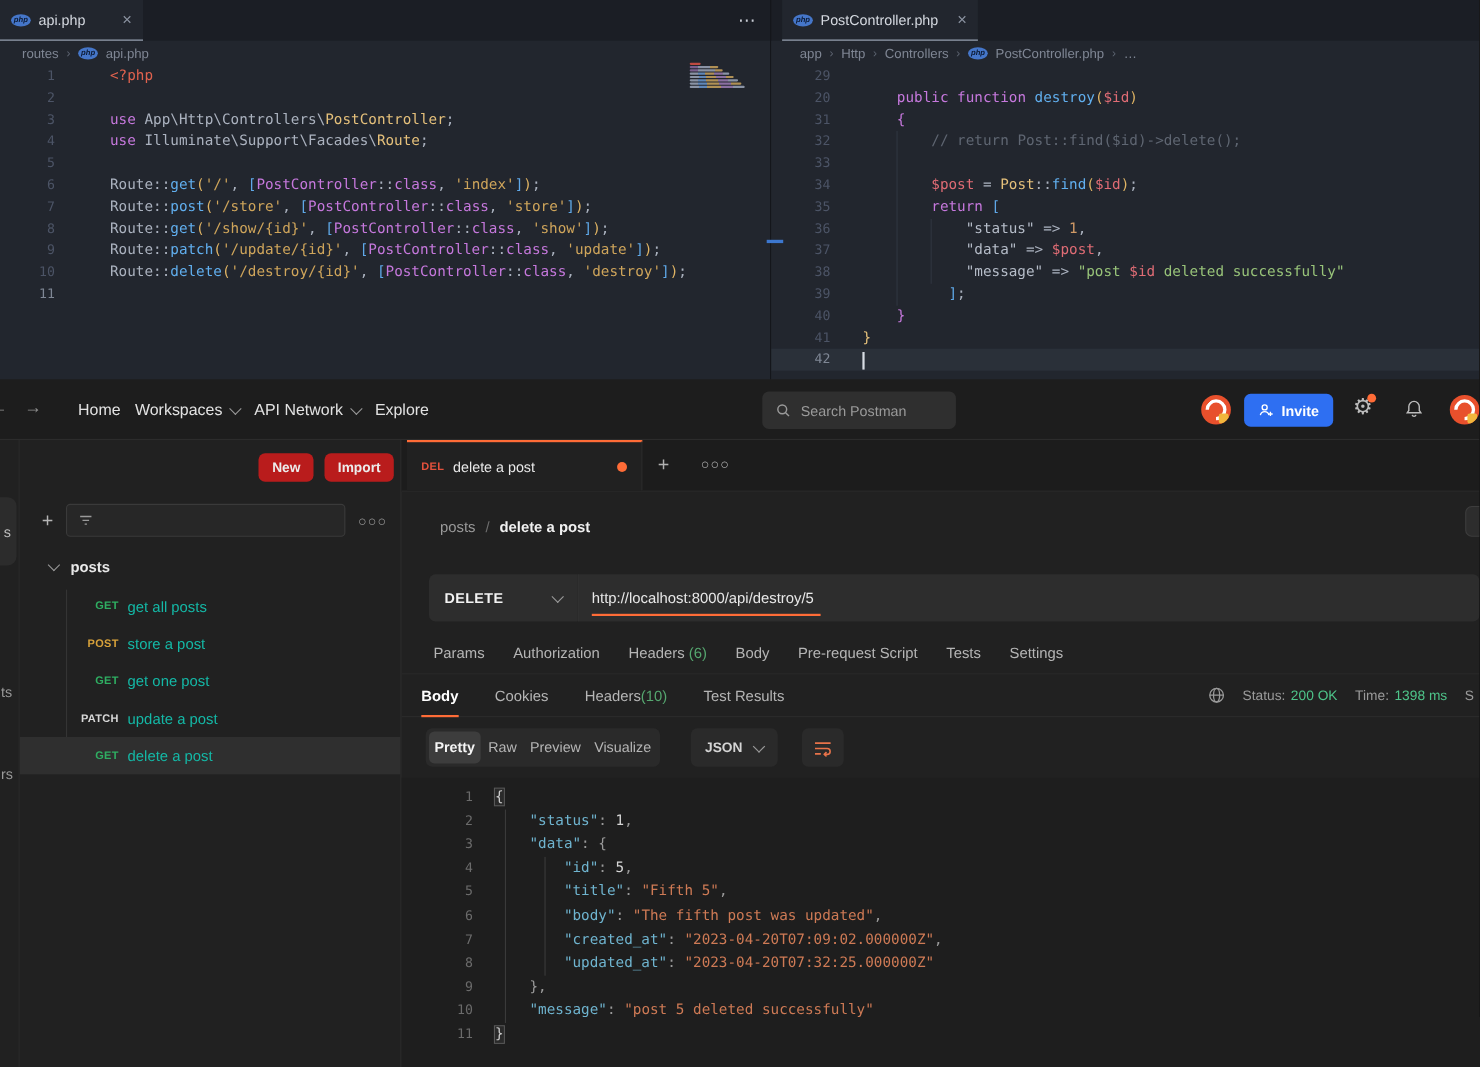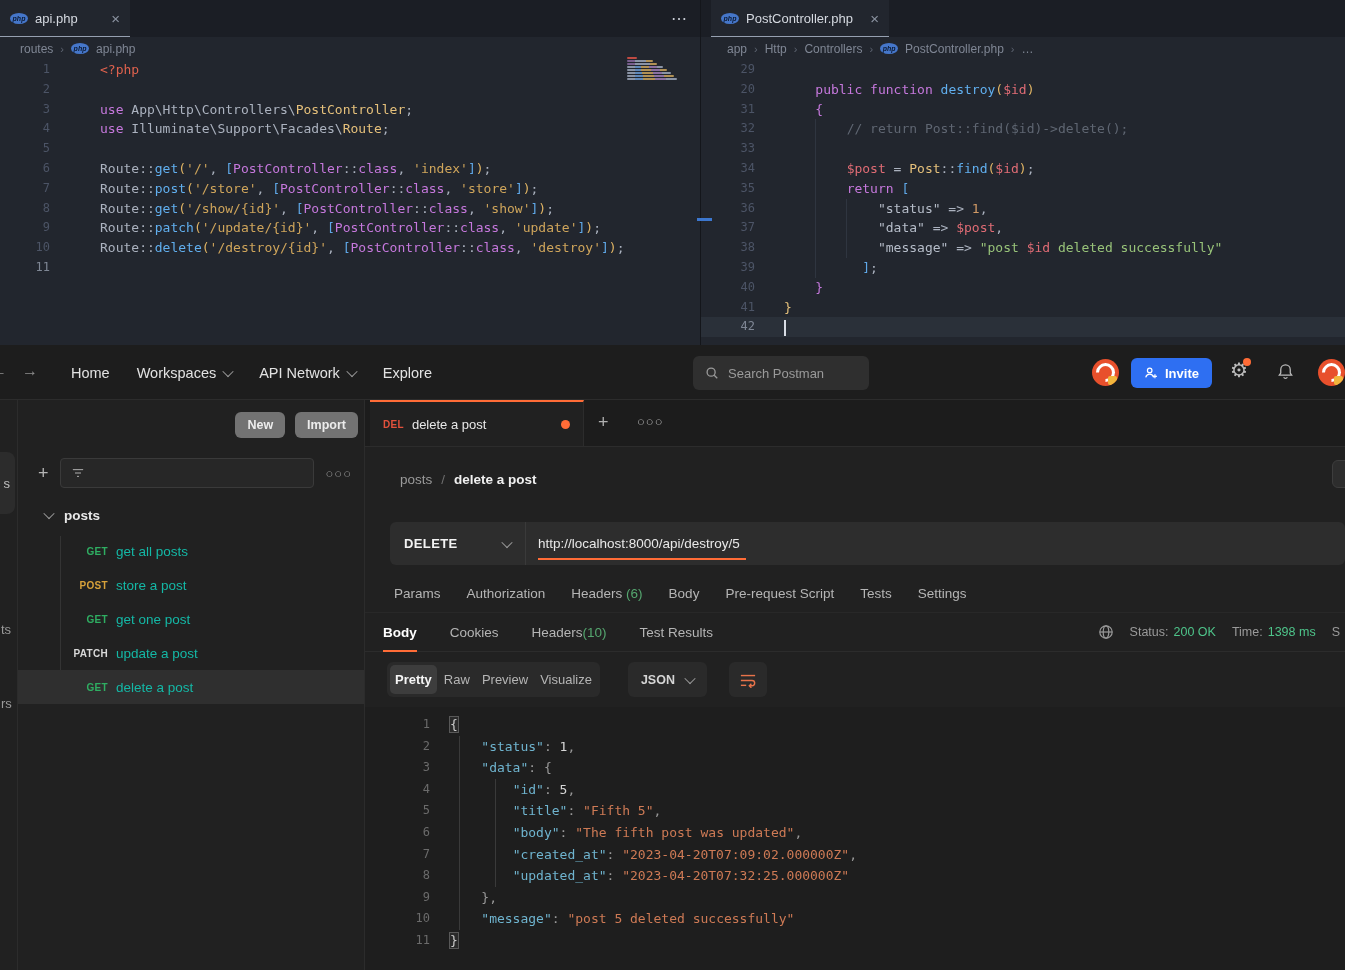--- a/index.html
+++ b/index.html
@@ -45,21 +45,21 @@
   .vs-cursor{position:absolute;left:784px;top:320px;width:2px;height:16px;background:#d8dce4;}
   .guide{position:absolute;width:1px;background:#2f3540;}
   .minimap{position:absolute;left:627px;top:57px;width:62px;height:38px;}
   .minimap div{height:2px;margin-bottom:1px;border-radius:1px;}
 
   
   .pm-nav{position:absolute;left:0;top:345px;width:1345px;height:55px;background:#1d1d1d;
     border-bottom:1px solid #2c2c2c;box-sizing:border-box;}
   .nav-arrow{position:absolute;top:17px;color:#8f8f8f;font-size:16px;}
   #nav-back{left:-9px;} #nav-fwd{left:22px;}
-  .pm-menu{position:absolute;left:71px;top:0;height:55px;display:flex;align-items:center;gap:27px;}
+  .pm-menu{position:absolute;left:71px;top:0;height:55px;display:flex;align-items:center;gap:13px;}
   .pm-menu .mi{display:flex;align-items:center;gap:8px;font-size:14.5px;color:#e2e2e2;}
   .chev{width:7px;height:7px;border-right:1.6px solid #9a9a9a;border-bottom:1.6px solid #9a9a9a;
     transform:rotate(45deg) translate(-1px,-1px);display:inline-block;}
   .pm-search{position:absolute;left:693px;top:11px;width:176px;height:34px;background:#2f2f2f;
     border-radius:6px;display:flex;align-items:center;padding-left:12px;gap:9px;box-sizing:border-box;
     color:#9a9a9a;font-size:13px;}
   .pm-avatar{position:absolute;width:27px;height:27px;border-radius:50%;background:#e8502c;overflow:hidden;}
   .pm-avatar::before{content:'';position:absolute;inset:4px;border:3px solid #fff;border-radius:50%;
     border-left-color:transparent;transform:rotate(-45deg);}
   .pm-avatar::after{content:'';position:absolute;right:2px;bottom:1px;width:9px;height:9px;
@@ -75,21 +75,21 @@
     border-right:1px solid #2c2c2c;box-sizing:border-box;}
   .strip-box{position:absolute;left:-10px;top:52px;width:25px;height:62px;background:#2c2c2c;border-radius:8px;
     color:#c0c0c0;font-size:13px;display:flex;align-items:center;justify-content:flex-end;
     padding-right:5px;box-sizing:border-box;}
   .strip-frag{position:absolute;left:1px;color:#9a9a9a;font-size:13px;}
   #frag-ts{top:222px;} #frag-rs{top:296px;}
 
   .pm-sidebar{position:absolute;left:18px;top:400px;width:347px;height:570px;background:#212121;
     border-right:1px solid #2c2c2c;box-sizing:border-box;}
   .sb-header{position:absolute;top:12px;right:6px;display:flex;gap:10px;}
-  .sb-btn{height:26px;padding:0 12px;background:#737373;border-radius:6px;color:#ececec;
+  .sb-btn{height:26px;padding:0 12px;background:#b91c1c;border-radius:6px;color:#ececec;
     font-size:12.5px;font-weight:700;display:flex;align-items:center;}
   .sb-filterrow{position:absolute;top:58px;left:20px;right:12px;height:30px;display:flex;align-items:center;gap:11px;}
   .plusg{color:#b5b5b5;font-size:18px;line-height:1;}
   .filterbox{flex:1;height:30px;background:#272727;border:1px solid #3a3a3a;border-radius:4px;
     display:flex;align-items:center;padding-left:10px;box-sizing:border-box;}
   .dots{color:#9a9a9a;font-size:13px;letter-spacing:1px;}
   .tree-head{position:absolute;top:100px;left:0;width:100%;height:30px;display:flex;align-items:center;
     padding-left:27px;gap:11px;box-sizing:border-box;color:#e8e8e8;font-size:13.5px;font-weight:600;}
   #req-list{position:absolute;top:134px;left:0;width:100%;}
   .req-item{height:34px;display:flex;align-items:center;padding-left:12px;}

